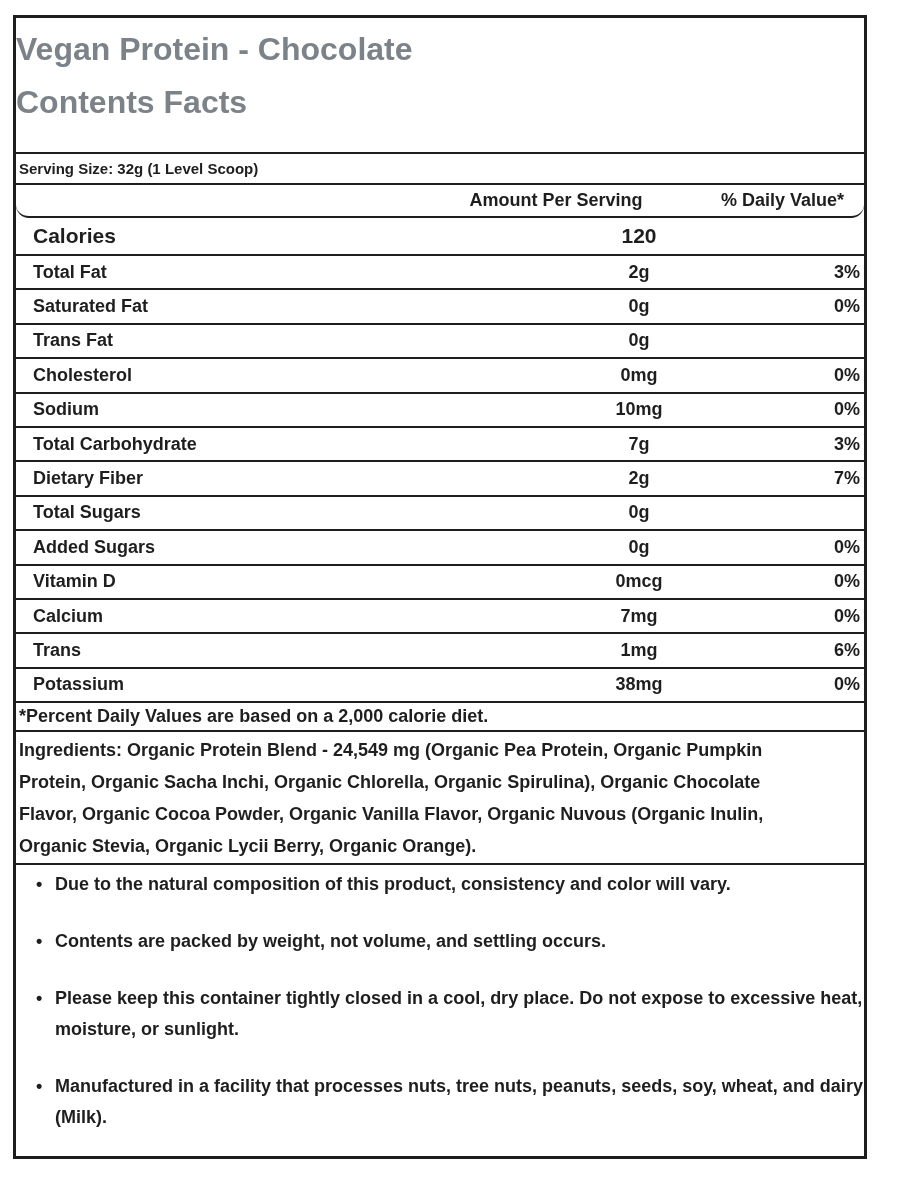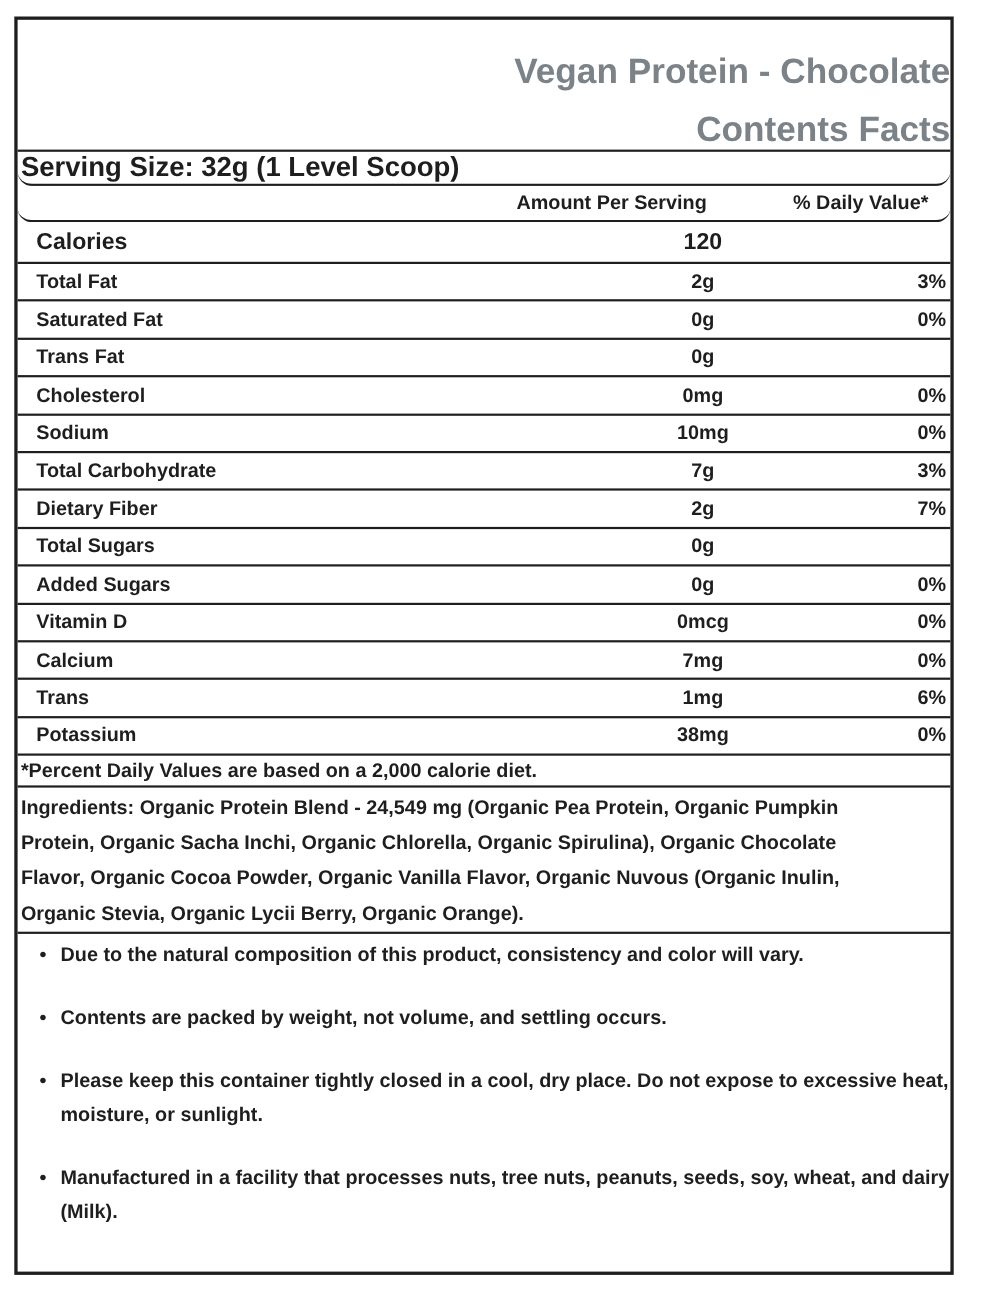--- a/index.html
+++ b/index.html
@@ -26,37 +26,36 @@
     background:var(--bg);
     display:flex;
     flex-direction:column;
   }
   .section{
     border-bottom:2px solid var(--border-color);
     flex:none;
   }
   
   .title-block{
-    height:120px;
-    text-align:right;
-    padding-top:20px;
+    height:136px;
+    text-align:left;
+    padding-top:5px;
   }
   .title-line{
     font-size:32px;
     line-height:53px;
     color:var(--title-color);
     letter-spacing:0px;
   }
   
   .serving-row{
     height:31px;
     display:flex;align-items:center;
-    font-size:25px;
+    font-size:15px;
     padding-left:3px;
-    border-radius:13px;
   }
   
   .header-row{
     height:33px;
     display:flex;align-items:center;
     font-size:18px;
     border-radius:13px;
   }
   .header-row .spacer{flex:1;}
   .header-row .amt-h{width:300px;text-align:center;flex:none;}

